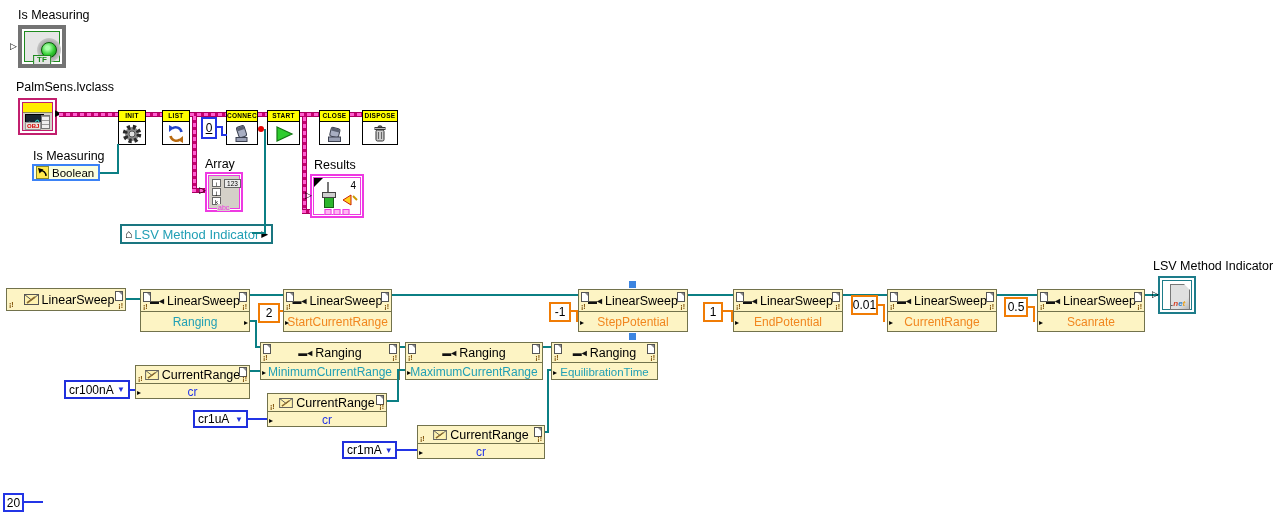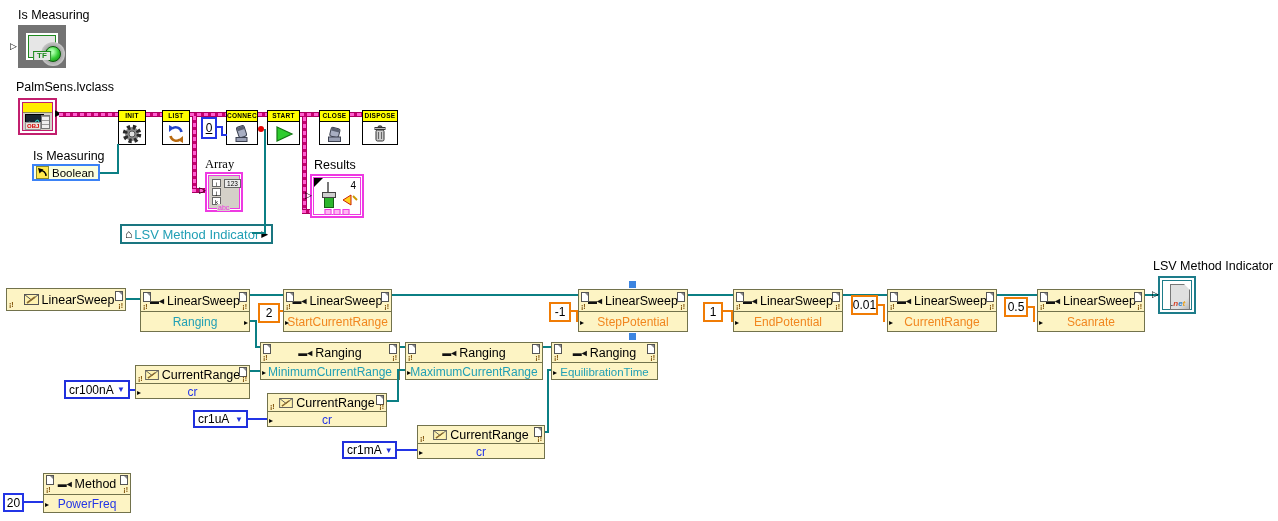--- a/index.html
+++ b/index.html
@@ -46,21 +46,21 @@
   .enum .tri{font-size:8px;color:#2030dd;margin-left:3px;}
   .enum .tri::before{content:"▼";}
 
   
   .vi{position:absolute;background:#fff;border:1px solid #000;box-sizing:border-box;width:28px;height:35px;}
   .vi .banner{background:#ffff00;border-bottom:1px solid #000;font-size:6.5px;font-weight:bold;
               text-align:center;color:#000;height:10px;line-height:10px;letter-spacing:.3px;overflow:hidden;}
   .vi .body{height:23px;display:flex;align-items:center;justify-content:center;}
 
   
-  .ledbox{position:absolute;left:18px;top:25px;width:48px;height:43px;border:8px solid #737373;
+  .ledbox{position:absolute;left:18px;top:25px;width:48px;height:43px;border:4px solid #737373;
           background:#fff;box-sizing:border-box;}
   .ledbox .inner{position:absolute;inset:2px;border:1px solid #1e8a1e;background:#e6e6e6;}
   .ledhalo{position:absolute;left:12px;top:6px;width:24px;height:24px;border-radius:50%;
            background:radial-gradient(circle,#9a9a9a 0 40%,#cfcfcf 75%,#e6e6e6 100%);}
   .led{position:absolute;left:16px;top:10px;width:16px;height:16px;border-radius:50%;
        background:radial-gradient(circle at 40% 35%,#aaffaa 0 15%,#33cc33 55%,#117711 100%);
        border:1px solid #0a5c0a;box-sizing:border-box;}
   .tftab{position:absolute;bottom:0px;left:50%;transform:translateX(-50%);background:#e6e6e6;
          color:#1e8a1e;font-weight:bold;font-size:8px;padding:0 3px;border:1px solid #1e8a1e;
          border-bottom:none;line-height:8px;}
@@ -242,21 +242,21 @@
       <svg width="9" height="9" viewBox="0 0 9 9">
           <path d="M8 8 A5.5 5.5 0 0 0 2.5 2.5" stroke="#000" stroke-width="1.4" fill="none"></path>
           <polygon points="0,0 5.5,1.5 1.5,5.5" fill="#000"></polygon>
         </svg>
     </span>
     <span class="btxt">Boolean</span>
   </div>
   <div class="wire wh teal" style="left:100px;top:172px;width:19px;"></div>
   <div class="wire wv teal" style="left:117px;top:144px;height:30px;"></div>
 
-  <div class="lbl" style="left:205px;top:157px;font-family:Liberation Serif, serif;">Array</div>
+  <div class="lbl" style="left:205px;top:157px;">Array</div>
   <div class="pinkind" style="left:205px;top:172px;width:38px;height:40px;">
     <div class="inner">
       <div class="arr-ijk">
         <div class="arr-cell">i</div>
         <div class="arr-cell">j</div>
         <div class="arr-cell">k</div>
       </div>
       <div class="arr-123">123</div>
       <div class="arr-abc">abc</div>
     </div>
@@ -556,27 +556,14 @@
       <span class="t-blue">cr</span>
     </div>
   </div>
   <div class="wire wh teal" style="left:545px;top:431px;width:4px;"></div>
   <div class="wire wv teal" style="left:547px;top:369px;height:64px;"></div>
   <div class="wire wh teal" style="left:547px;top:369px;width:4px;"></div>
 
   <div class="konst k-blue" style="left:3px;top:493px;width:21px;height:19px;">20</div>
   <div class="wire wh blue" style="left:24px;top:501px;width:19px;"></div>
 
-  <div class="lvnode" style="left:43px;top:473px;width:88px;height:40px;">
-    <div class="nhdr" style="height:20px;">
-      <span class="pg" style="left:2px;top:1px;"></span>
-      <span class="eg" style="left:2px;bottom:1px;"></span>
-      <span class="psym"></span>
-      <span>Method</span>
-      <span class="pg" style="right:2px;top:1px;"></span>
-      <span class="eg" style="right:2px;bottom:1px;"></span>
-    </div>
-    <div class="nrow arrL" style="height:18px;">
-      <span class="t-blue">PowerFreq</span>
-    </div>
-  </div>
 
 </div>
 
 </body></html>

